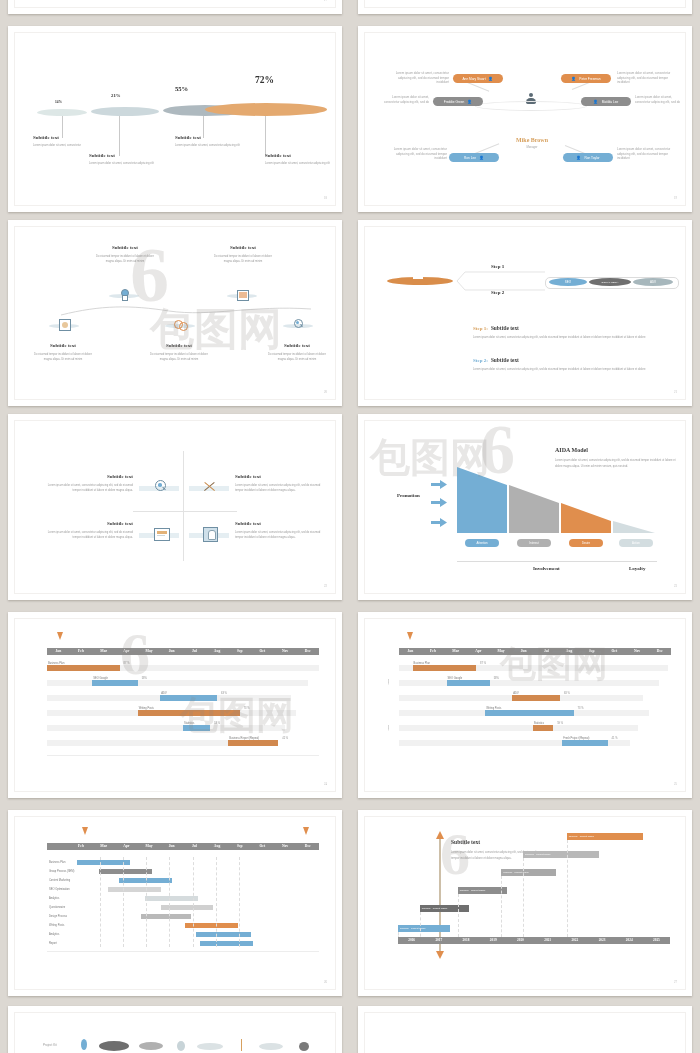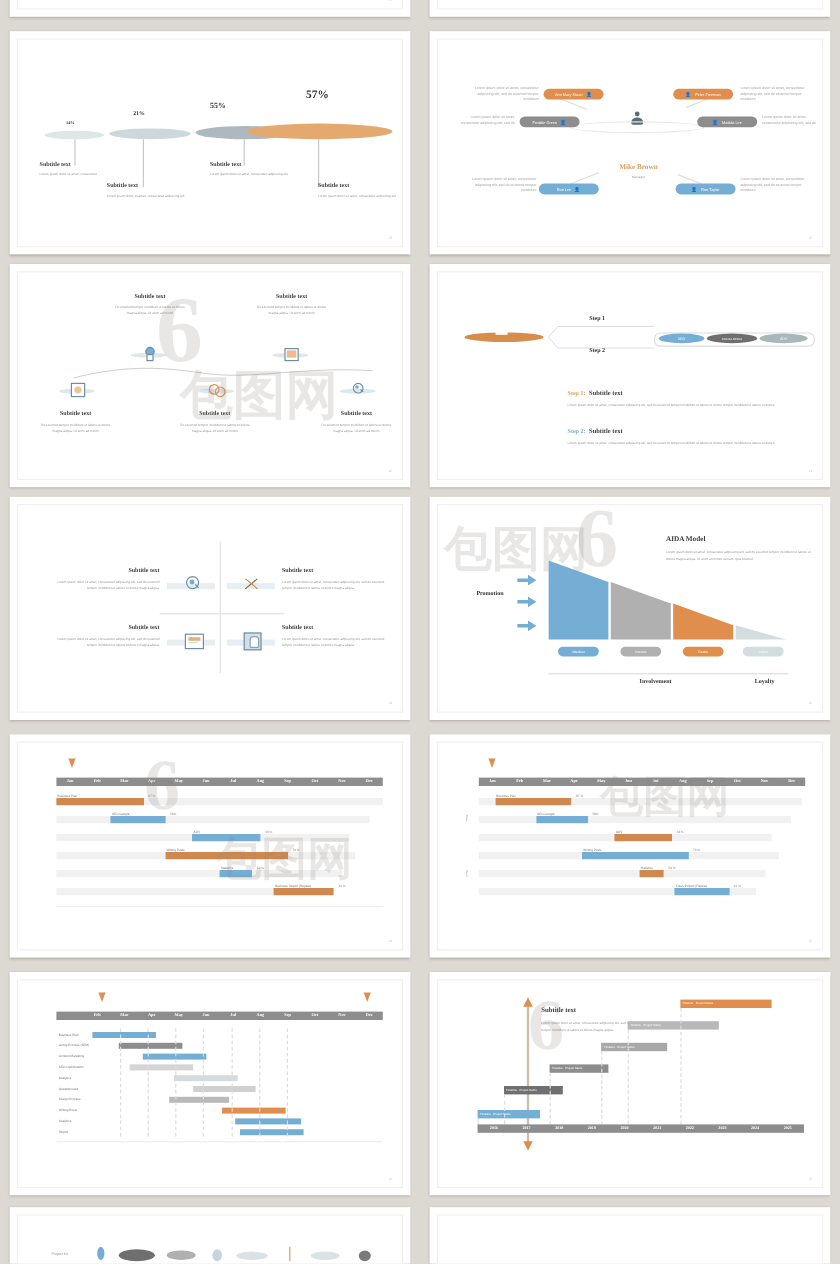--- a/index.html
+++ b/index.html
@@ -65,21 +65,21 @@
     <div class="slide-inner">
 
       <div class="ell" style="left:22px;top:76px;width:50px;height:7px;background:#dde7e6;"></div>
       <div class="ell" style="left:76px;top:74px;width:68px;height:9px;background:#ccd8dc;"></div>
       <div class="ell" style="left:148px;top:72px;width:84px;height:11px;background:#aeb9bf;"></div>
       <div class="ell" style="left:190px;top:70px;width:122px;height:13px;background:#e4a96f;"></div>
 
       <div class="ell-lbl" style="left:40px;top:67px;font-size:3.6px;">14%</div>
       <div class="ell-lbl" style="left:96px;top:60px;font-size:4.8px;">21%</div>
       <div class="ell-lbl" style="left:160px;top:52px;font-size:6.6px;">55%</div>
-      <div class="ell-lbl" style="left:240px;top:42px;font-size:9.5px;">57%</div>
+      <div class="ell-lbl" style="left:240px;top:42px;font-size:9.5px;">72%</div>
 
       <div class="stem" style="left:47px;top:83px;height:22px;"></div>
       <div class="stem" style="left:104px;top:83px;height:40px;"></div>
       <div class="stem" style="left:188px;top:83px;height:22px;"></div>
       <div class="stem" style="left:250px;top:83px;height:40px;"></div>
 
       <div style="position:absolute;left:18px;top:102px;width:62px;">
         <div class="sub-title" style="font-size:5px;">Subtitle text</div>
         <div class="body-text" style="font-size:2.7px;line-height:1.8;margin-top:4px;">Lorem ipsum dolor sit amet, consectetur</div>
       </div>

